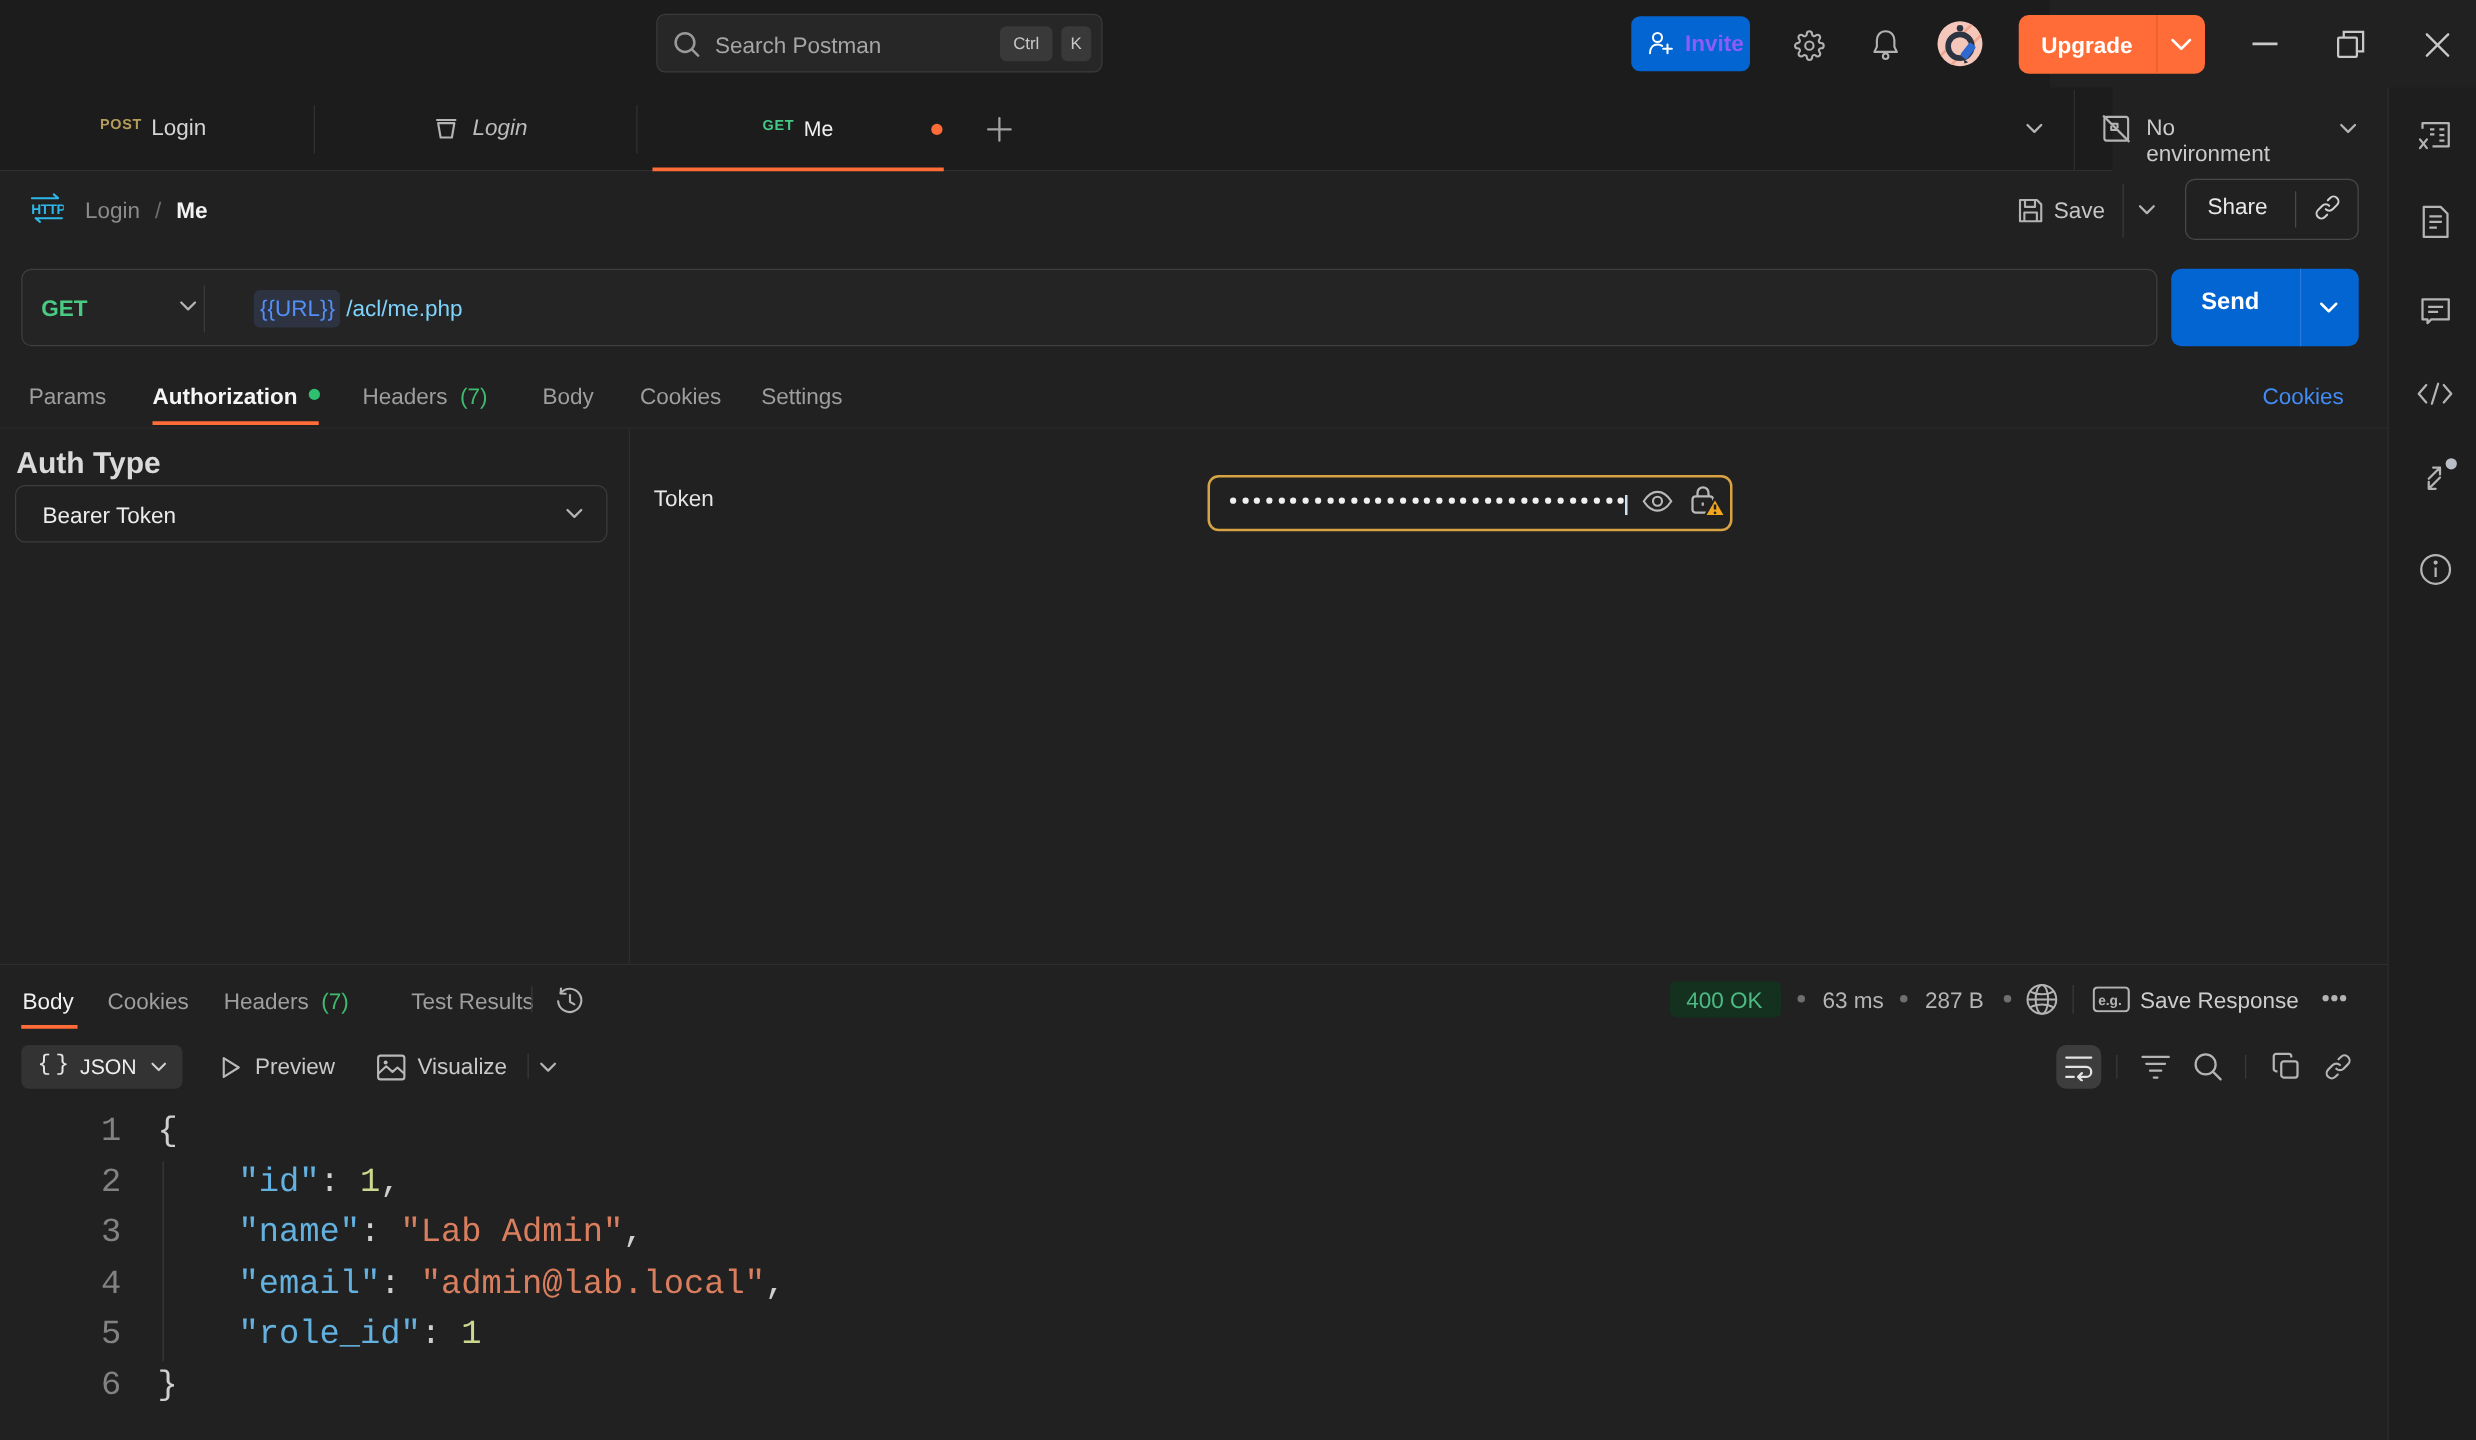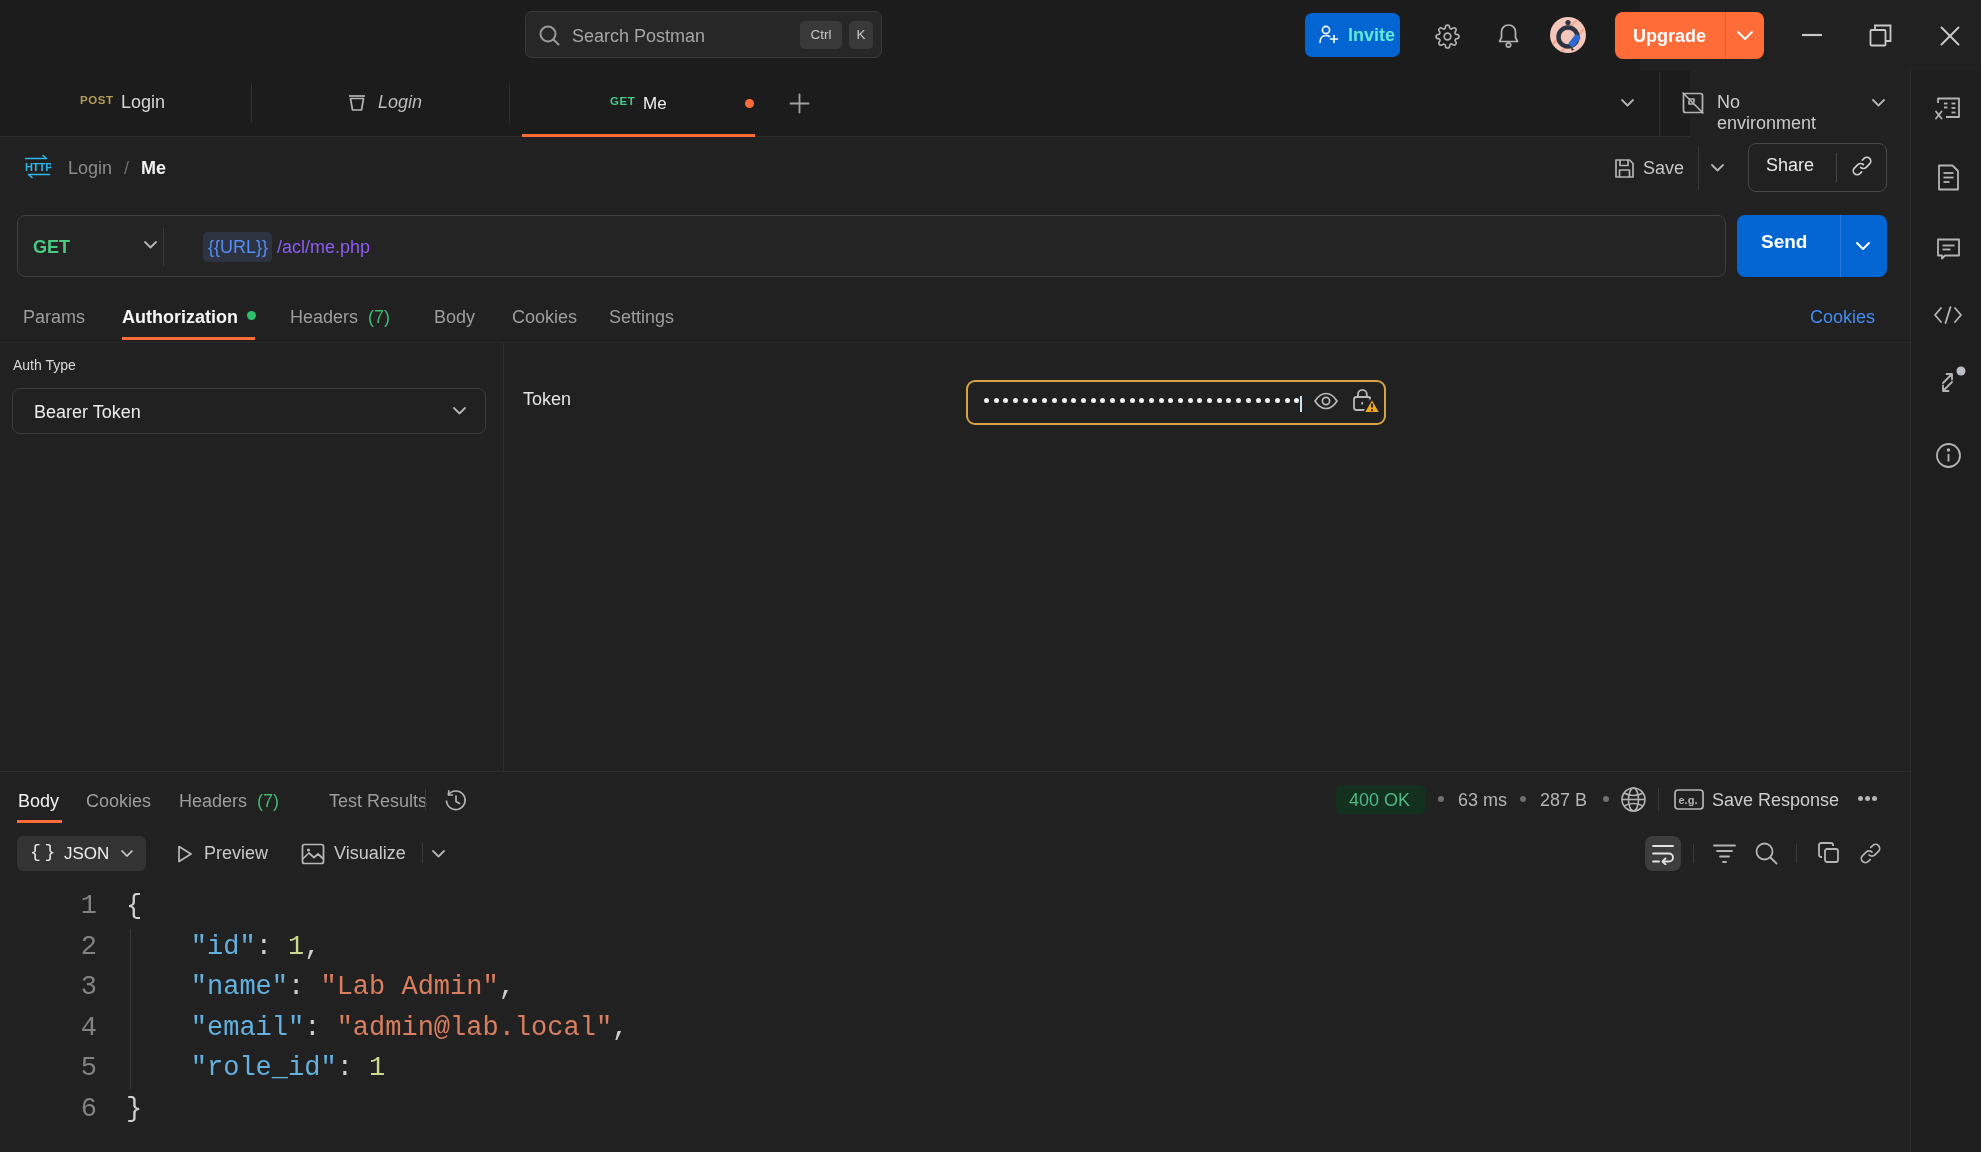--- a/index.html
+++ b/index.html
@@ -30,21 +30,21 @@
 
     <div class="abs" style="left:1305px;top:13px;width:95px;height:44px;background:#0265d2;border-radius:7px;"></div>
     <svg class="abs" style="left:1318px;top:25px;" width="22" height="21" viewBox="0 0 22 21">
         <g style="stroke:#fff;fill:none;stroke-width:1.6;stroke-linecap:round">
           <circle cx="8" cy="5" r="3.6"></circle>
           <path d="M2 17.5 C2 12.5 5 10.5 8 10.5 C9.5 10.5 10.7 10.9 11.7 11.7"></path>
           <line x1="16" y1="10.5" x2="16" y2="17.5"></line>
           <line x1="12.5" y1="14" x2="19.5" y2="14"></line>
         </g>
       </svg>
-    <div class="abs" style="left:1348px;top:25px;font-size:18px;font-weight:600;color:#5eead4;">Invite</div>
+    <div class="abs" style="left:1348px;top:25px;font-size:18px;font-weight:600;color:#8b5cf6;">Invite</div>
 
     <svg class="abs" style="left:1435px;top:24px;" width="25" height="25" viewBox="0 0 24 24">
         <g style="stroke:#b2b2b2;fill:none;stroke-width:1.6;stroke-linecap:round;stroke-linejoin:round">
           <circle cx="12" cy="12" r="3.2"></circle>
           <path d="M19.4 15a1.65 1.65 0 0 0 .33 1.82l.06.06a2 2 0 0 1 0 2.83 2 2 0 0 1-2.83 0l-.06-.06a1.65 1.65 0 0 0-1.82-.33 1.65 1.65 0 0 0-1 1.51V21a2 2 0 0 1-2 2 2 2 0 0 1-2-2v-.09A1.65 1.65 0 0 0 9 19.4a1.65 1.65 0 0 0-1.82.33l-.06.06a2 2 0 0 1-2.83 0 2 2 0 0 1 0-2.83l.06-.06a1.65 1.65 0 0 0 .33-1.82 1.65 1.65 0 0 0-1.51-1H3a2 2 0 0 1-2-2 2 2 0 0 1 2-2h.09A1.65 1.65 0 0 0 4.6 9a1.65 1.65 0 0 0-.33-1.82l-.06-.06a2 2 0 0 1 0-2.83 2 2 0 0 1 2.83 0l.06.06a1.65 1.65 0 0 0 1.82.33H9a1.65 1.65 0 0 0 1-1.51V3a2 2 0 0 1 2-2 2 2 0 0 1 2 2v.09a1.65 1.65 0 0 0 1 1.51 1.65 1.65 0 0 0 1.82-.33l.06-.06a2 2 0 0 1 2.83 0 2 2 0 0 1 0 2.83l-.06.06a1.65 1.65 0 0 0-.33 1.82V9a1.65 1.65 0 0 0 1.51 1H21a2 2 0 0 1 2 2 2 2 0 0 1-2 2h-.09a1.65 1.65 0 0 0-1.51 1z"></path>
         </g>
       </svg>
 
     <svg class="abs" style="left:1496px;top:22px;" width="25" height="28" viewBox="0 0 25 28">
         <g style="stroke:#b2b2b2;fill:none;stroke-width:1.7;stroke-linecap:round;stroke-linejoin:round">
@@ -233,21 +233,21 @@
 
   <div class="abs" id="urlrow" style="left:0;top:200px;width:1910px;height:90px;">
     <div class="abs" style="left:17px;top:15px;width:1709px;height:62px;background:#242424;border:1px solid #3f3f3f;border-radius:8px;"></div>
     <div class="abs" style="left:33px;top:37px;font-size:18px;font-weight:700;color:#4acb83;">GET</div>
     <svg class="abs" style="left:143px;top:40px;" width="15" height="10" viewBox="0 0 15 10">
         <path d="M2 2 L7.5 7.5 L13 2" style="stroke:#b4b4b4;fill:none;stroke-width:1.8;stroke-linecap:round;stroke-linejoin:round"></path>
       </svg>
     <div class="abs" style="left:163px;top:28px;width:1px;height:38px;background:#3a3a3a;"></div>
     <div class="abs" style="left:203px;top:32px;width:69px;height:30px;background:#2d3341;border-radius:5px;"></div>
     <div class="abs" style="left:208px;top:37px;font-size:18px;color:#548ff7;">{{URL}}</div>
-    <div class="abs" style="left:277px;top:37px;font-size:18px;color:#8b5cf6;text-align:right;">/acl/me.php</div>
+    <div class="abs" style="left:277px;top:37px;font-size:18px;color:#7dd3fc;text-align:right;">/acl/me.php</div>
 
     <div class="abs" style="left:1737px;top:15px;width:150px;height:62px;background:#0265d2;border-radius:8px;"></div>
     <div class="abs" style="left:1840px;top:15px;width:1px;height:62px;background:#2a7adc;"></div>
     <div class="abs" style="left:1761px;top:31px;font-size:19px;font-weight:700;color:#fff;text-align:center;">Send</div>
     <svg class="abs" style="left:1855px;top:41px;" width="16" height="11" viewBox="0 0 16 11">
         <path d="M2 2 L8 8 L14 2" style="stroke:#fff;fill:none;stroke-width:2;stroke-linecap:round;stroke-linejoin:round"></path>
       </svg>
   </div>
 
   <div class="abs" id="reqtabs" style="left:0;top:290px;width:1910px;height:53px;border-bottom:1px solid #2a2a2a;">
@@ -257,21 +257,21 @@
     <div class="abs" style="left:122px;top:47px;width:133px;height:3px;background:#ff6c37;"></div>
     <div class="abs" style="left:290px;top:17px;font-size:18px;color:#9e9e9e;">Headers&nbsp; <span style="color:#3fba6f;">(7)</span></div>
     <div class="abs" style="left:434px;top:17px;font-size:18px;color:#9e9e9e;">Body</div>
     <div class="abs" style="left:512px;top:17px;font-size:18px;color:#9e9e9e;">Cookies</div>
     <div class="abs" style="left:609px;top:17px;font-size:18px;color:#9e9e9e;">Settings</div>
     <div class="abs" style="left:1810px;top:17px;font-size:18px;color:#418cf5;">Cookies</div>
   </div>
 
   <div class="abs" id="autharea" style="left:0;top:343px;width:1910px;height:428px;">
     <div class="abs" style="left:503px;top:0;width:1px;height:428px;background:#2e2e2e;"></div>
-    <div class="abs" style="left:13px;top:14px;font-size:14px;font-weight:400;color:#dadada;">Auth Type</div>
+    <div class="abs" style="left:13px;top:14px;font-size:24px;font-weight:700;color:#dadada;">Auth Type</div>
 
     <div class="abs" style="left:12px;top:45px;width:474px;height:46px;border:1px solid #3d3d3d;border-radius:8px;"></div>
     <div class="abs" style="left:34px;top:59px;font-size:18px;color:#ececec;">Bearer Token</div>
     <svg class="abs" style="left:452px;top:63px;" width="15" height="10" viewBox="0 0 15 10">
         <path d="M2 2 L7.5 7.5 L13 2" style="stroke:#b4b4b4;fill:none;stroke-width:1.8;stroke-linecap:round;stroke-linejoin:round"></path>
       </svg>
 
 
     <div class="abs" style="left:523px;top:46px;font-size:18px;color:#e6e6e6;">Token</div>
     <div class="abs" style="left:966px;top:37px;width:420px;height:45px;border:2px solid #d7a343;border-radius:9px;"></div>

